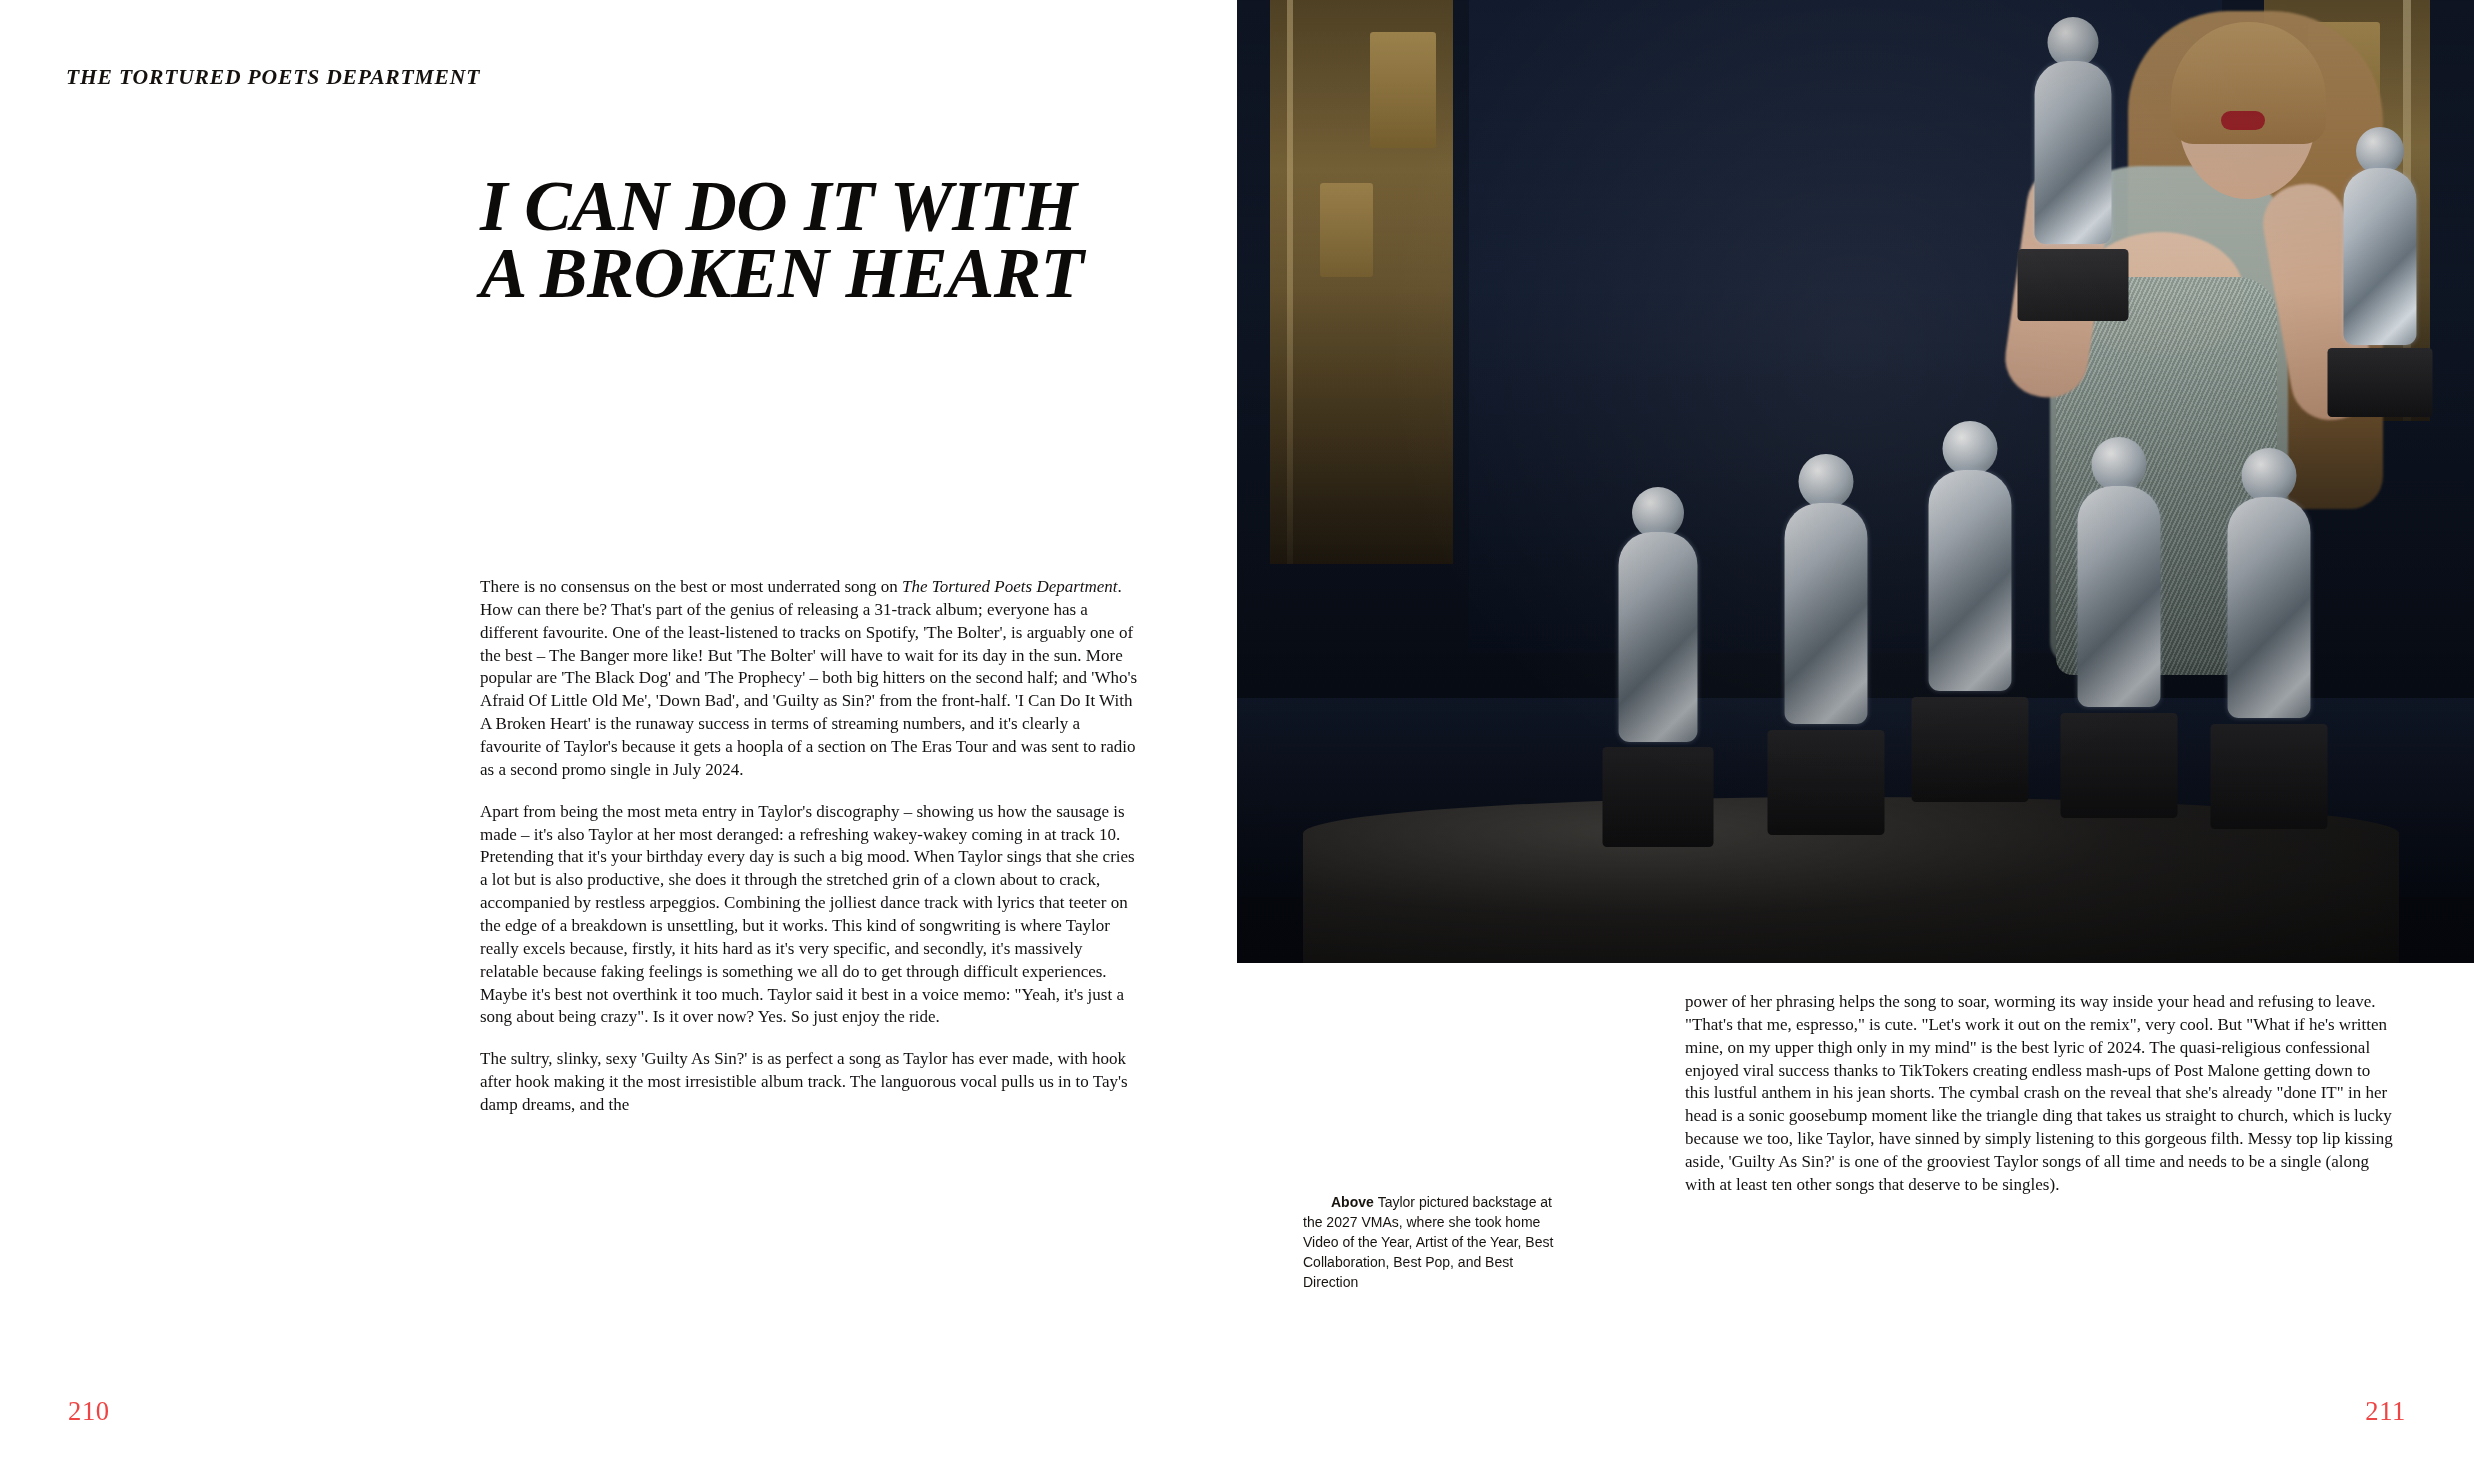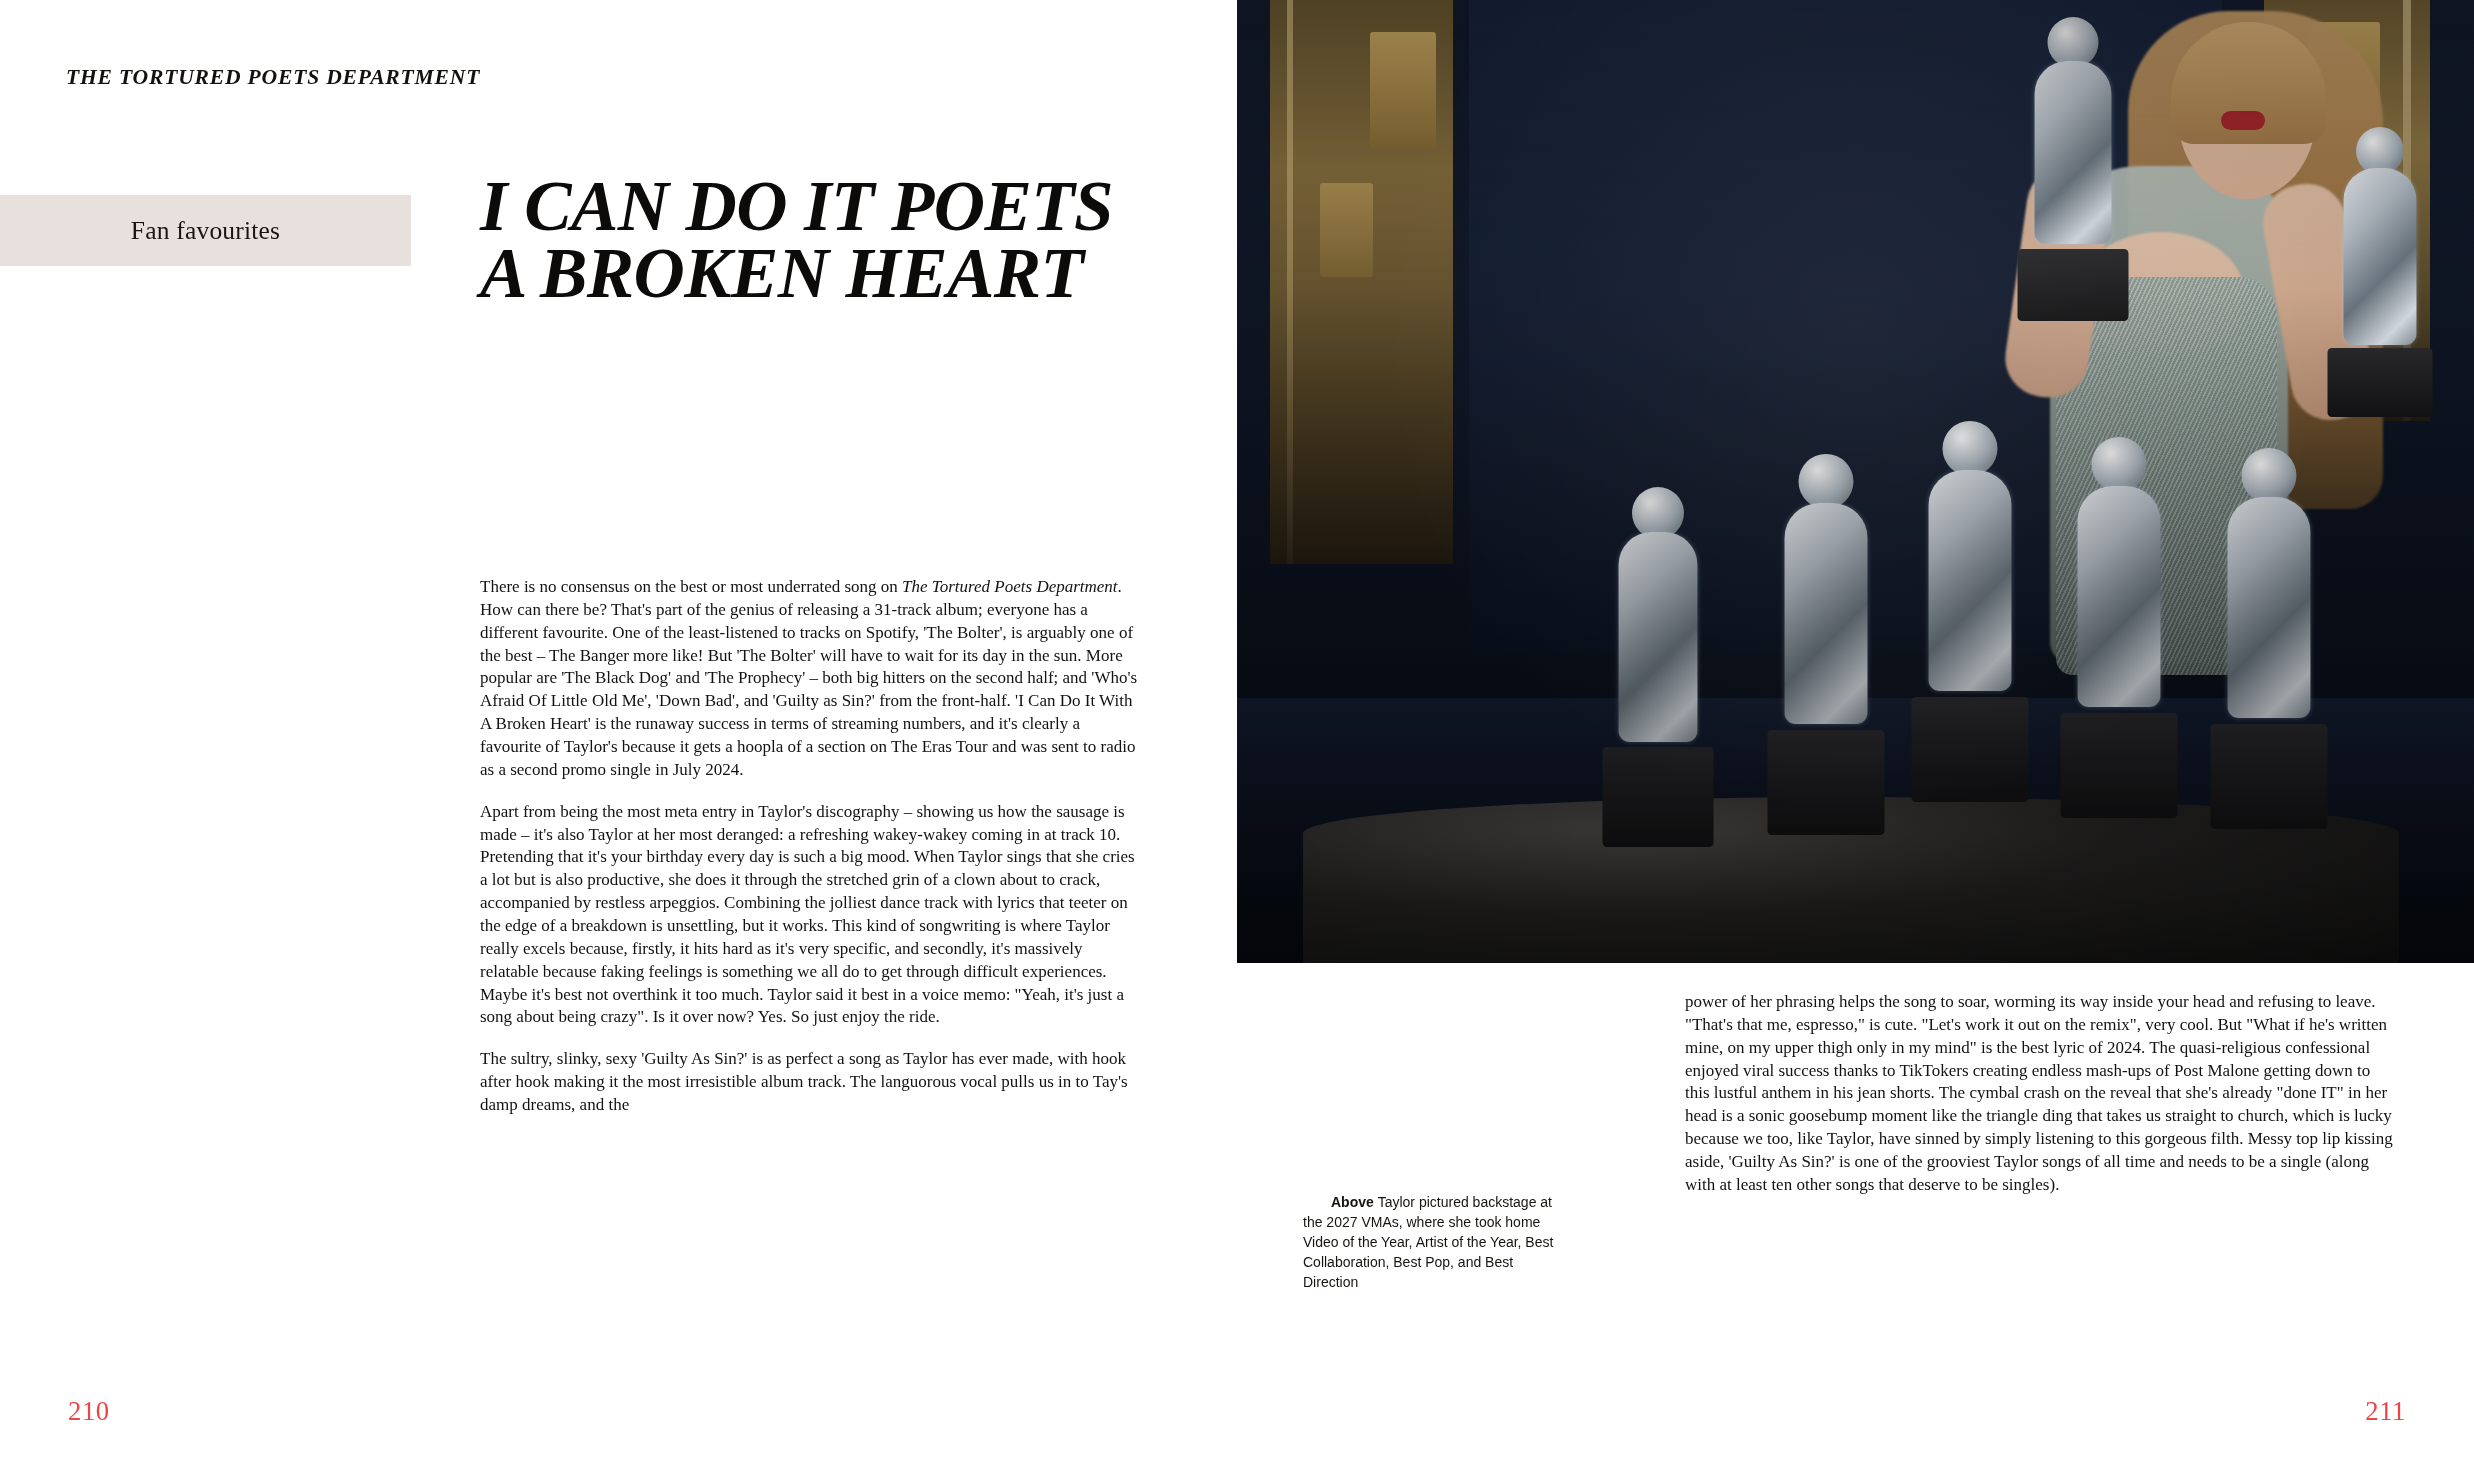--- a/index.html
+++ b/index.html
@@ -302,26 +302,23 @@
 </style>
 </head>
 <body>
 
 <div class="spread">
 
   <div class="page-left">
 
     <div class="running-head">THE TORTURED POETS DEPARTMENT</div>
 
-    <div class="fan-tag">
-      <span>Fan favourites</span>
-    </div>
 
     <div class="headline">
-      <span class="hl-line">I CAN DO IT POETS</span>
+      <span class="hl-line">I CAN DO IT WITH</span>
       <span class="hl-line">A BROKEN HEART</span>
     </div>
 
     <div class="col-left-text bodytext">
       <p>There is no consensus on the best or most underrated song on <em>The Tortured Poets Department</em>. How can there be? That's part of the genius of releasing a 31-track album; everyone has a different favourite. One of the least-listened to tracks on Spotify, 'The Bolter', is arguably one of the best – The Banger more like! But 'The Bolter' will have to wait for its day in the sun. More popular are 'The Black Dog' and 'The Prophecy' – both big hitters on the second half; and 'Who's Afraid Of Little Old Me', 'Down Bad', and 'Guilty as Sin?' from the front-half. 'I Can Do It With A Broken Heart' is the runaway success in terms of streaming numbers, and it's clearly a favourite of Taylor's because it gets a hoopla of a section on The Eras Tour and was sent to radio as a second promo single in July 2024.</p>
       <p>Apart from being the most meta entry in Taylor's discography – showing us how the sausage is made – it's also Taylor at her most deranged: a refreshing wakey-wakey coming in at track 10. Pretending that it's your birthday every day is such a big mood. When Taylor sings that she cries a lot but is also productive, she does it through the stretched grin of a clown about to crack, accompanied by restless arpeggios. Combining the jolliest dance track with lyrics that teeter on the edge of a breakdown is unsettling, but it works. This kind of songwriting is where Taylor really excels because, firstly, it hits hard as it's very specific, and secondly, it's massively relatable because faking feelings is something we all do to get through difficult experiences. Maybe it's best not overthink it too much. Taylor said it best in a voice memo: "Yeah, it's just a song about being crazy". Is it over now? Yes. So just enjoy the ride.</p>
       <p>The sultry, slinky, sexy 'Guilty As Sin?' is as perfect a song as Taylor has ever made, with hook after hook making it the most irresistible album track. The languorous vocal pulls us in to Tay's damp dreams, and the</p>
     </div>
 
     <div class="folio folio-left">210</div>

